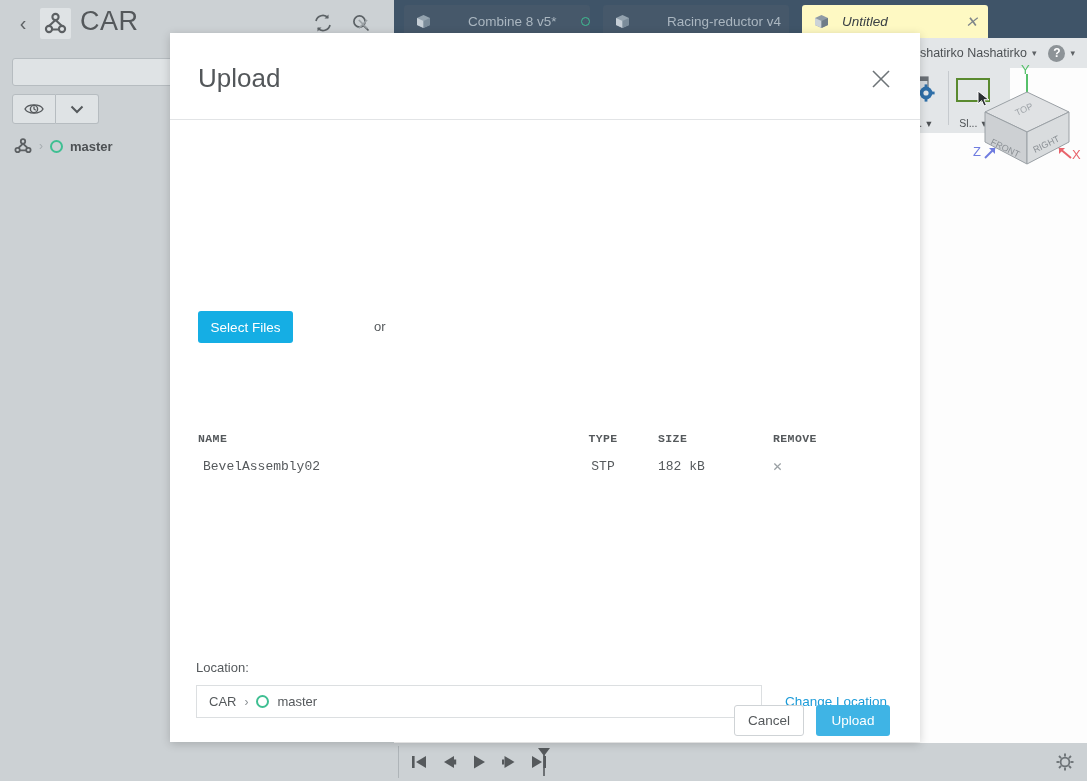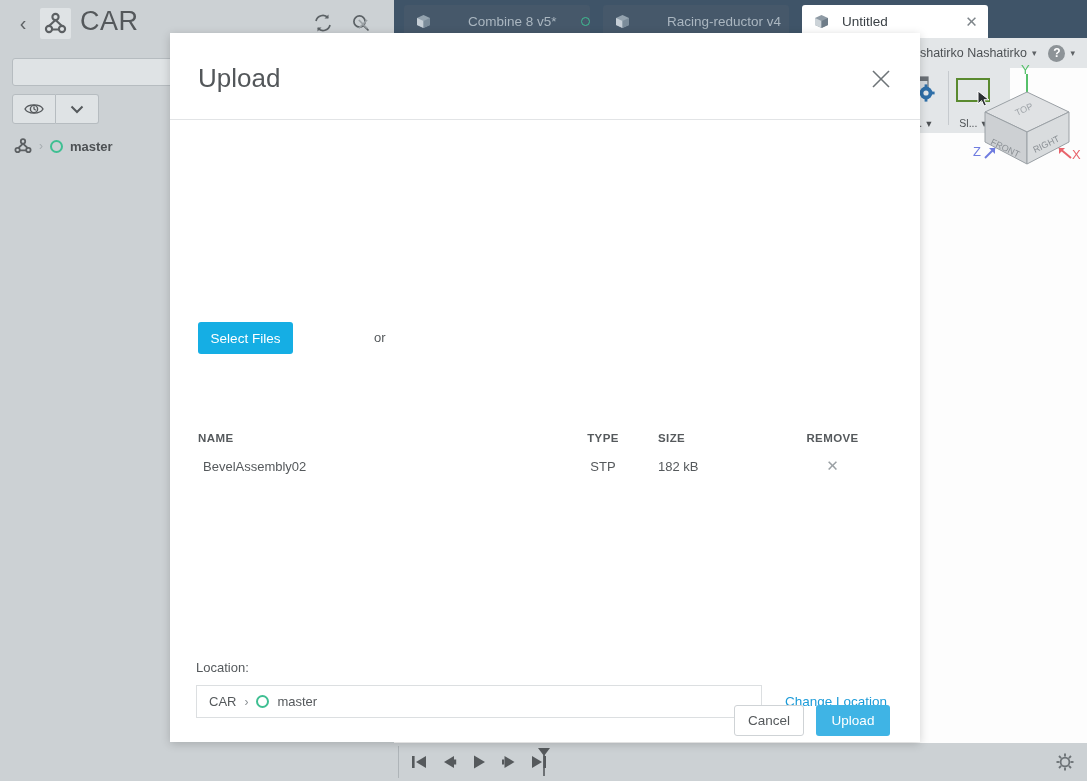--- a/index.html
+++ b/index.html
@@ -76,21 +76,21 @@
   .topstrip {
     position: absolute; left: 394px; top: 0; width: 693px; height: 38px;
     background: #3f5468;
   }
   .tab {
     position: absolute; top: 5px; height: 33px;
     display: flex; align-items: center; box-sizing: border-box;
     border-radius: 3px 3px 0 0;
   }
   .tab.inactive { background: #46586a; gap: 24px; }
-  .tab.active { background: #ffffff; }
+  .tab.active { background: #fef9c3; font-style: italic; }
   .tab .cube { width: 17px; height: 17px; margin-left: 11px; flex: none; }
   .tab .lbl { margin-left: 12px; font-size: 13.5px; white-space: nowrap; }
   .tab.inactive .lbl { color: #aab6c0; }
   .tab.active .lbl { color: #3a4045; }
   .tab .dot {
     width: 9px; height: 9px; border: 1.6px solid #3fbf92; border-radius: 50%;
     box-sizing: border-box; margin-left: auto; flex: none;
   }
   .tab .x {
     margin-left: 10px; margin-right: 10px; font-size: 15px; flex: none;
@@ -166,43 +166,43 @@
     position: absolute; left: 28px; top: 30px;
     font-size: 26px; color: #53575a; font-weight: normal;
   }
   .dlg-close {
     position: absolute; right: 28px; top: 35px; width: 22px; height: 22px;
     color: #6e7478;
   }
 
   .dlg-body { position: relative; height: 560px; }
 
-  .selectrow { position: absolute; left: 28px; top: 157px; width: 694px; height: 115px; }
+  .selectrow { position: absolute; left: 28px; top: 146px; width: 694px; height: 115px; }
   .btn-select {
     position: absolute; left: 0; top: 45px; width: 95px; height: 32px;
     background: #15aee4; border-radius: 3px; border: none; color: #fff;
     font-size: 13.5px; font-family: "Liberation Sans", sans-serif;
     cursor: pointer;
   }
   .or-lbl { position: absolute; left: 176px; top: 53px; font-size: 13px; color: #55595c; }
   .dropzone {
     position: absolute; left: 270px; top: 0; width: 422px; height: 113px;
     border: 1px solid #dcdfe1; box-sizing: border-box;
     display: flex; flex-direction: column; align-items: center; justify-content: center;
   }
   .dz-label { font-size: 13px; color: #808588; margin-top: 6px; }
 
   .filetable { position: absolute; left: 28px; top: 305px; width: 694px; }
-  .ft-head, .ft-row { display: flex; align-items: center; }
+  .ft-head, .ft-row { display: flex; align-items: center; font-family: Liberation Mono, monospace; }
   .ft-head { height: 26px; }
   .ft-row { height: 30px; }
   .col-name { width: 350px; }
   .col-type { width: 110px; text-align: center; }
   .col-size { width: 115px; }
-  .col-rem  { width: 119px; text-align: center; }
+  .col-rem  { width: 119px; }
   .ft-head div { font-size: 11.5px; color: #55595c; font-weight: bold; letter-spacing: .4px; }
   .ft-row div { font-size: 13px; color: #55595c; }
   .ft-row .col-name { padding-left: 5px; width: 345px; }
   .rm-x { color: #9aa0a4; font-size: 15px; cursor: pointer; }
 
   .loc-label { position: absolute; left: 26px; top: 540px; font-size: 13px; color: #55595c; }
   .loc-field {
     position: absolute; left: 26px; top: 565px; width: 566px; height: 33px;
     border: 1px solid #dcdfe1; box-sizing: border-box;
     display: flex; align-items: center; gap: 8px; padding-left: 12px;

